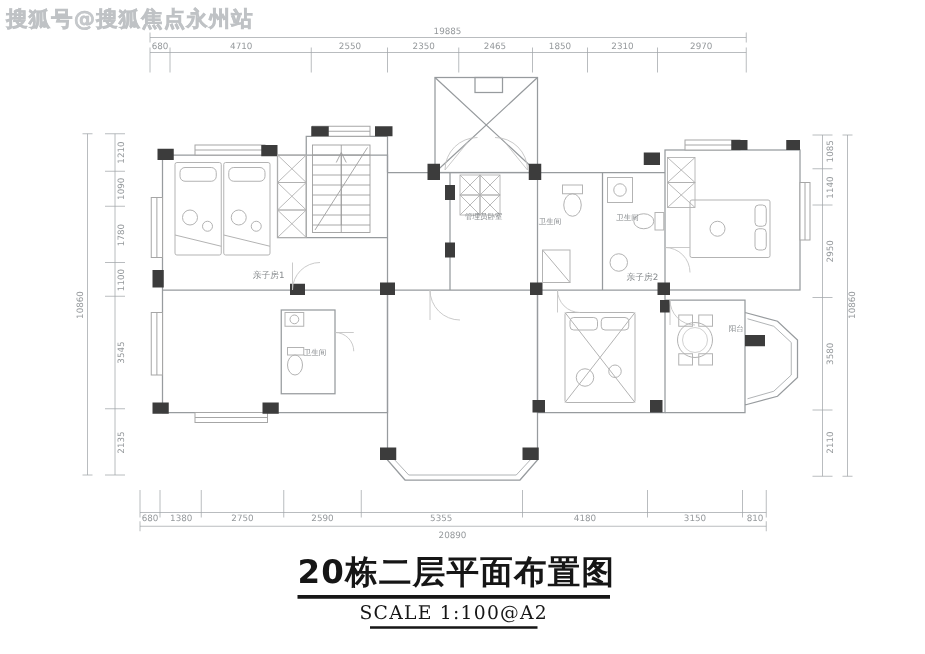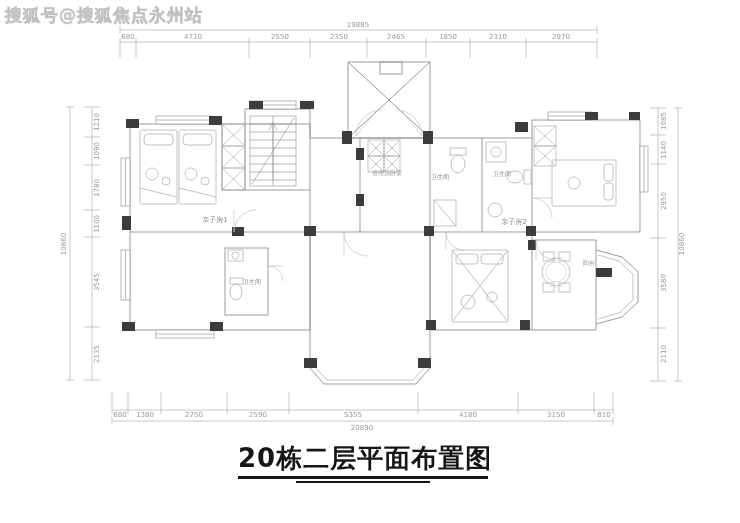--- a/index.html
+++ b/index.html
@@ -260,15 +260,16 @@
         <text x="502" y="176" font-size="6" fill="#85898c" text-anchor="middle" font-family="&quot;DejaVu Sans&quot;,sans-serif">卫生间</text>
         <text x="514" y="224" font-size="7" fill="#85898c" text-anchor="middle" font-family="&quot;DejaVu Sans&quot;,sans-serif">亲子房2</text>
         <text x="252" y="284" font-size="6" fill="#85898c" text-anchor="middle" font-family="&quot;DejaVu Sans&quot;,sans-serif">卫生间</text>
         <text x="589" y="265" font-size="6" fill="#85898c" text-anchor="middle" font-family="&quot;DejaVu Sans&quot;,sans-serif">阳台</text>
       </g>
   </svg>
 
   <div class="titleblock">
     <div class="title">20栋二层平面布置图</div>
     <div class="rule1"></div>
+    <div class="scale">SCALE  1:100@A2</div>
     <div class="rule2"></div>
   </div>
 </div>
 
 </body></html>

